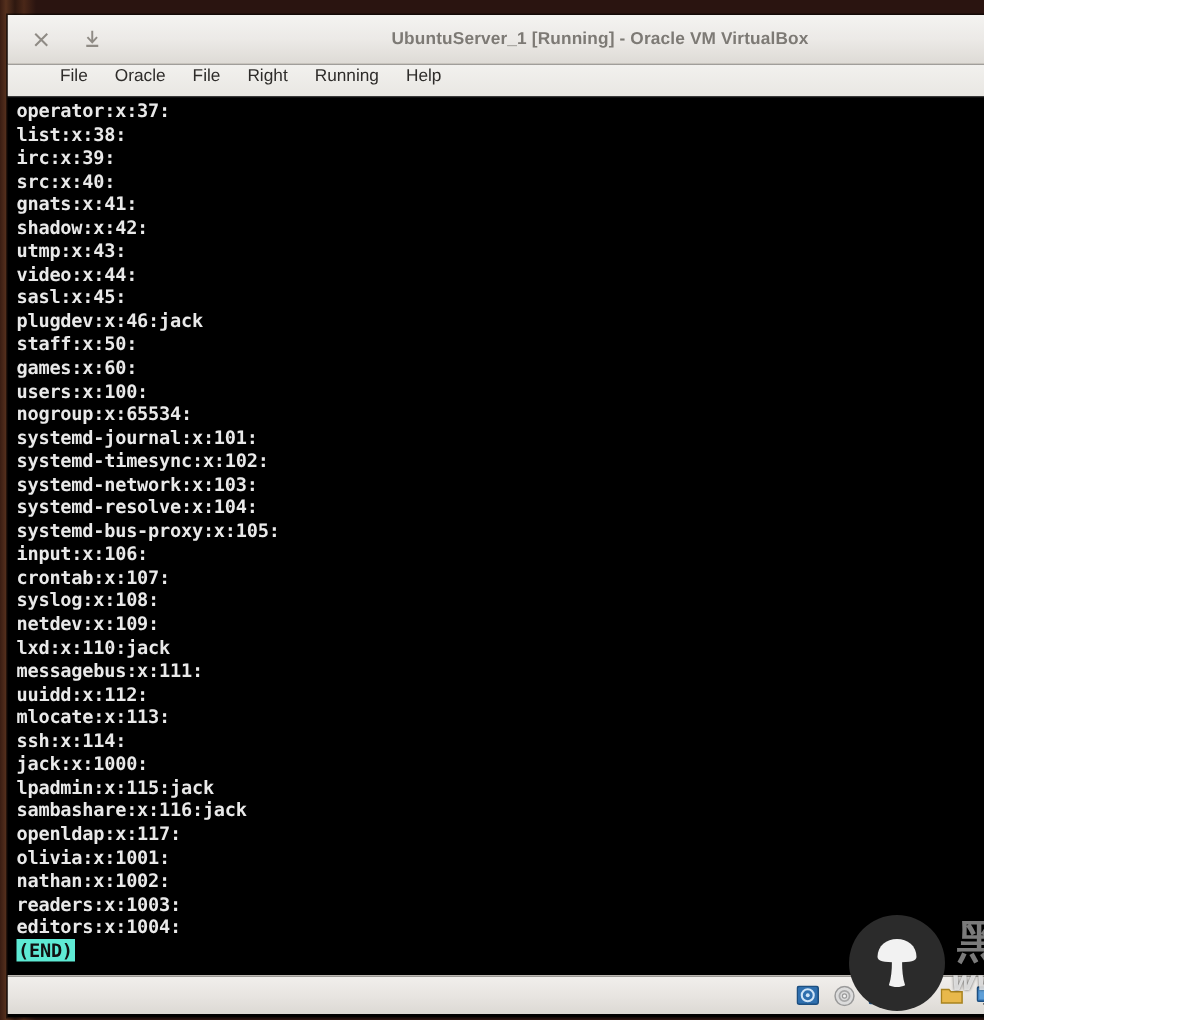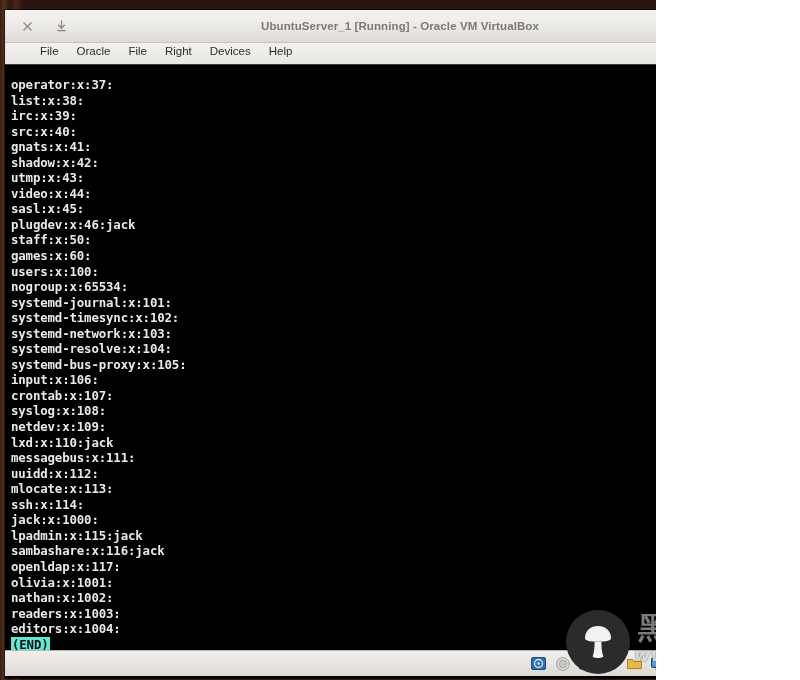--- a/index.html
+++ b/index.html
@@ -114,21 +114,20 @@
     box-sizing: border-box;
   }
   #term-lines {
     font-family: "DejaVu Sans Mono", "Liberation Mono", monospace;
     font-size: 12.4px;
     font-weight: bold;
     line-height: 15.55px;
     color: #e9e9e9;
     white-space: pre;
     letter-spacing: -0.15px;
-    margin-top: 11px;
   }
   .term-line { height: 15.55px; }
   .term-end {
     display: inline-block;
     background: #5eead4;
     color: #111111;
     padding: 0 1px;
   }
 
   
@@ -244,21 +243,21 @@
           <path d="M11.2 1.8 L1.8 11.2" stroke="#8f8b85" stroke-width="1.3"></path>
         </svg>
       </div>
     </div>
 
     <div id="menubar">
       <div class="menu-item">File</div>
       <div class="menu-item">Oracle</div>
       <div class="menu-item">File</div>
       <div class="menu-item">Right</div>
-      <div class="menu-item">Devices</div>
+      <div class="menu-item">Running</div>
       <div class="menu-item">Help</div>
     </div>
 
     <div id="guest-screen">
       <div id="term-lines"><div class="term-line">operator:x:37:</div><div class="term-line">list:x:38:</div><div class="term-line">irc:x:39:</div><div class="term-line">src:x:40:</div><div class="term-line">gnats:x:41:</div><div class="term-line">shadow:x:42:</div><div class="term-line">utmp:x:43:</div><div class="term-line">video:x:44:</div><div class="term-line">sasl:x:45:</div><div class="term-line">plugdev:x:46:jack</div><div class="term-line">staff:x:50:</div><div class="term-line">games:x:60:</div><div class="term-line">users:x:100:</div><div class="term-line">nogroup:x:65534:</div><div class="term-line">systemd-journal:x:101:</div><div class="term-line">systemd-timesync:x:102:</div><div class="term-line">systemd-network:x:103:</div><div class="term-line">systemd-resolve:x:104:</div><div class="term-line">systemd-bus-proxy:x:105:</div><div class="term-line">input:x:106:</div><div class="term-line">crontab:x:107:</div><div class="term-line">syslog:x:108:</div><div class="term-line">netdev:x:109:</div><div class="term-line">lxd:x:110:jack</div><div class="term-line">messagebus:x:111:</div><div class="term-line">uuidd:x:112:</div><div class="term-line">mlocate:x:113:</div><div class="term-line">ssh:x:114:</div><div class="term-line">jack:x:1000:</div><div class="term-line">lpadmin:x:115:jack</div><div class="term-line">sambashare:x:116:jack</div><div class="term-line">openldap:x:117:</div><div class="term-line">olivia:x:1001:</div><div class="term-line">nathan:x:1002:</div><div class="term-line">readers:x:1003:</div><div class="term-line">editors:x:1004:</div><div class="term-line"><span class="term-end">(END)</span></div></div>
     </div>
 
     <div id="statusbar">
 
       <div class="sb-icon">

